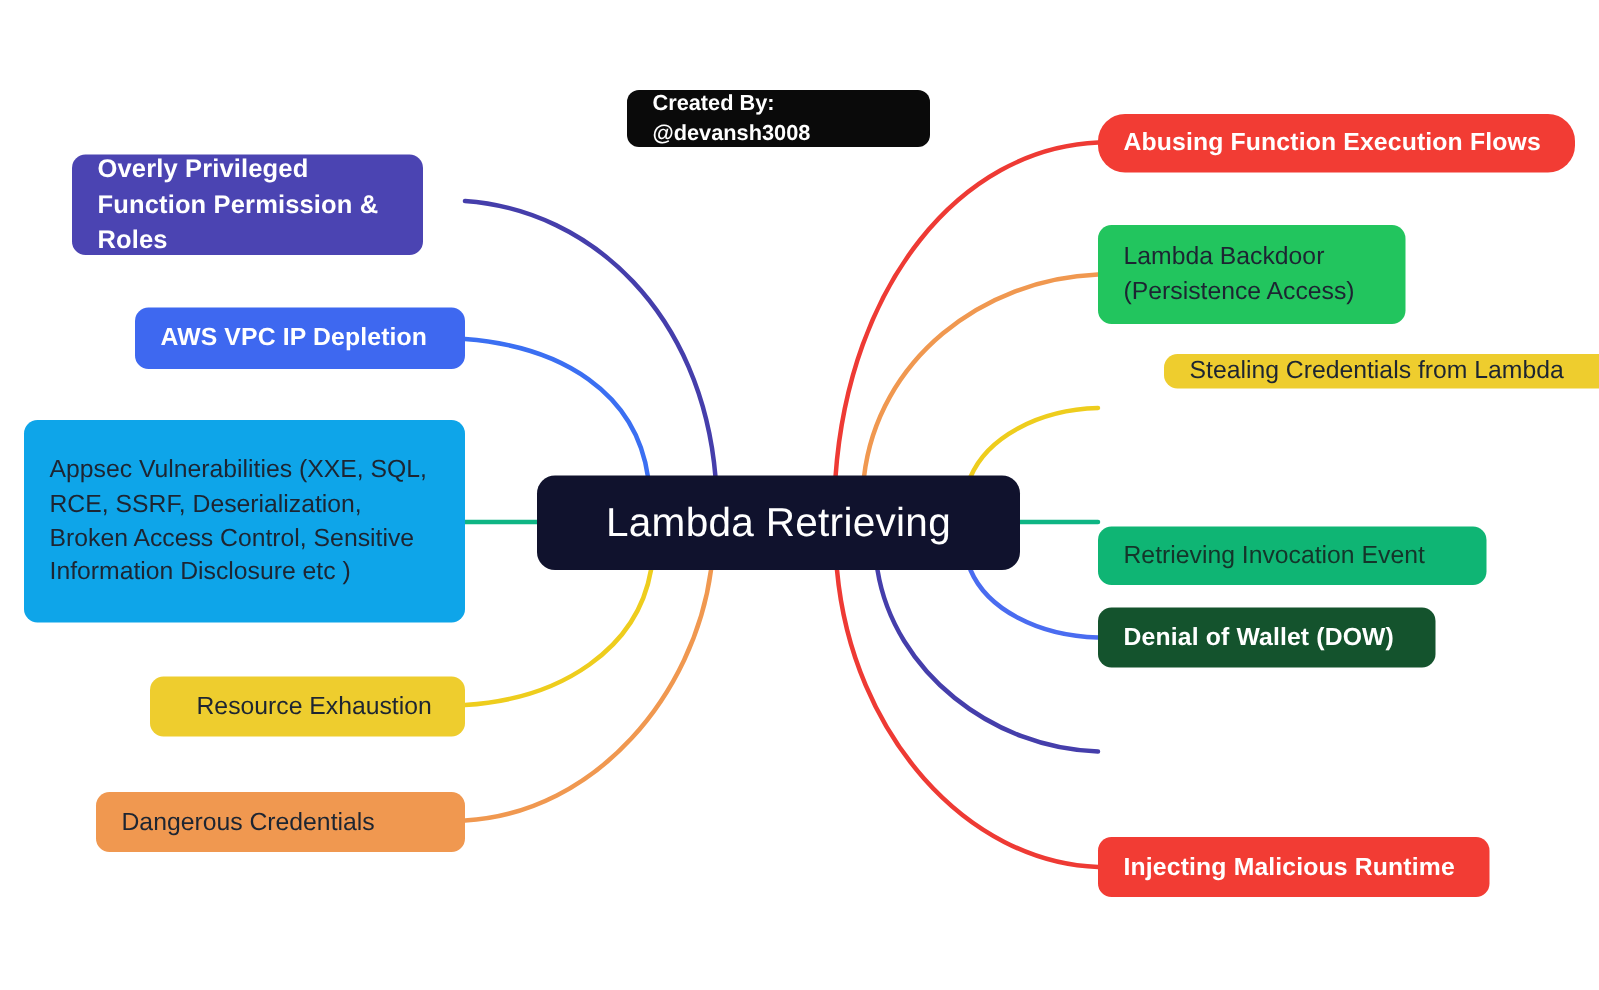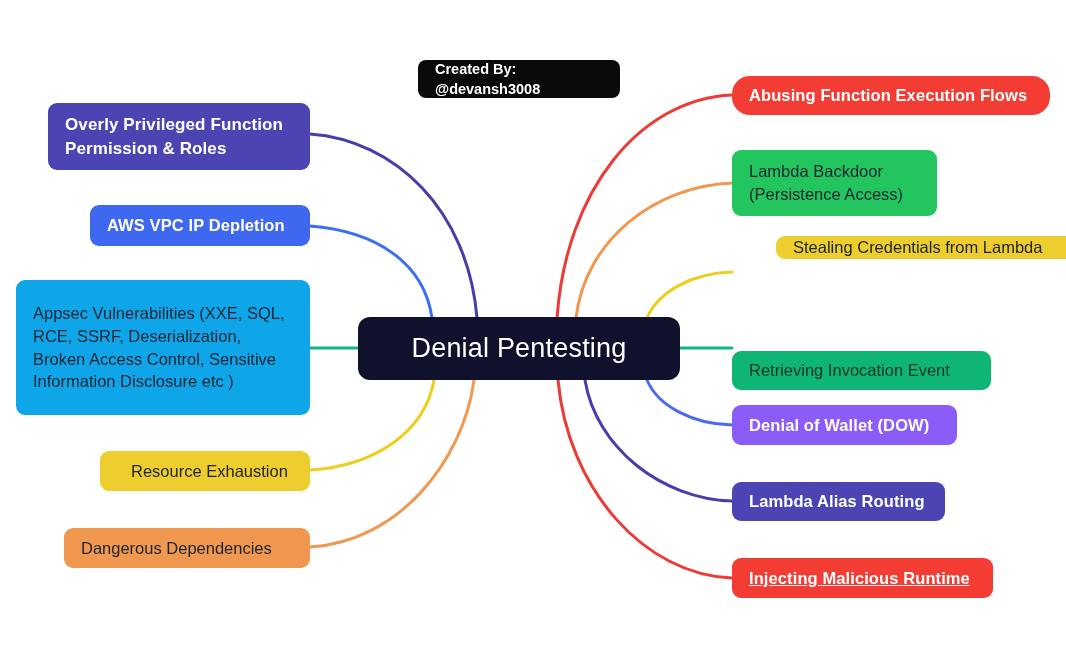--- a/index.html
+++ b/index.html
@@ -16,33 +16,33 @@
   .node .node-label{display:block;}
   .semibold{font-weight:700;letter-spacing:.1px;}
   .regular{font-weight:400;}
   
   .n-badge{left:418px;top:60px;width:202px;height:38px;border-radius:8px;
     justify-content:center;font-size:14.5px;font-weight:700;}
   
   .n-center{left:358px;top:317px;width:322px;height:63px;border-radius:12px;
     justify-content:center;text-align:center;font-size:27px;font-weight:500;letter-spacing:.2px;}
   
-  .n-overly{left:48px;top:103px;width:262px;height:67px;font-size:17px;}
+  .n-overly{left:48px;top:103px;width:234px;height:67px;font-size:17px;}
   .n-awsvpc{left:90px;top:205px;width:220px;height:41px;}
   .n-appsec{left:16px;top:280px;width:294px;height:135px;padding:10px 17px;}
   .n-resource{left:100px;top:451px;width:210px;height:40px;}
   .n-dangerous{left:64px;top:528px;width:246px;height:40px;}
   
   .n-abusing{left:732px;top:76px;width:318px;height:39px;}
   .n-backdoor{left:732px;top:150px;width:205px;height:66px;}
   .n-stealing{left:732px;top:236px;width:316px;height:23px;margin-left:44px;}
   .n-retrieving{left:732px;top:329px;width:259px;height:39px;}
   .n-dow{left:732px;top:405px;width:225px;height:40px;}
   .n-alias{left:732px;top:482px;width:213px;height:39px;}
-  .n-injecting{left:732px;top:558px;width:261px;height:40px;text-decoration:underline;}
+  .n-injecting{left:732px;top:558px;width:261px;height:40px;}
 </style>
 </head>
 <body>
 
 <div class="canvas">
 
   <svg class="edges" viewBox="0 0 1066 660">
     <path class="edge" d="M310,134 C395,140 468,210 477,318" stroke="#453eab"></path>
     <path class="edge" d="M310,226 C375,231 424,262 432,318" stroke="#3b6ff2"></path>
     <path class="edge" d="M310,348 L368,348" stroke="#0eb584"></path>
@@ -55,54 +55,51 @@
     <path class="edge" d="M647,380 C658,406 692,424 732,425" stroke="#4a6cf0"></path>
     <path class="edge" d="M585,380 C596,448 662,499 732,501" stroke="#453eab"></path>
     <path class="edge" d="M558,380 C568,490 645,575 732,578" stroke="#ee3a34"></path>
   </svg>
 
   <div class="node n-badge" style="background-color: rgb(10, 10, 10); color: rgb(255, 255, 255);">
     <span class="node-label">Created By: @devansh3008</span>
   </div>
 
   <div class="node n-center" style="background-color: rgb(16, 18, 45); color: rgb(255, 255, 255);">
-    <span class="node-label">Denial Pentesting</span>
+    <span class="node-label">Lambda Retrieving</span>
   </div>
 
   <div class="node n-overly semibold" style="background-color: rgb(75, 68, 178); color: rgb(255, 255, 255);">
     <span class="node-label">Overly Privileged Function Permission &amp; Roles</span>
   </div>
   <div class="node n-awsvpc semibold" style="background-color: rgb(62, 104, 240); color: rgb(255, 255, 255);">
     <span class="node-label">AWS VPC IP Depletion</span>
   </div>
   <div class="node n-appsec regular" style="background-color: #0ea5e9; color: rgb(29, 37, 50);">
     <span class="node-label">Appsec Vulnerabilities (XXE, SQL, RCE, SSRF, Deserialization, Broken Access Control, Sensitive Information Disclosure etc )</span>
   </div>
   <div class="node n-resource regular" style="background-color: rgb(238, 205, 46); color: rgb(29, 37, 50); padding-left: 31px;">
     <span class="node-label">Resource Exhaustion</span>
   </div>
   <div class="node n-dangerous regular" style="background-color: rgb(240, 152, 80); color: rgb(29, 37, 50);">
-    <span class="node-label">Dangerous Dependencies</span>
+    <span class="node-label">Dangerous Credentials</span>
   </div>
 
   <div class="node n-abusing semibold" style="background-color: rgb(242, 60, 52); color: rgb(255, 255, 255); border-radius: 18px;">
     <span class="node-label">Abusing Function Execution Flows</span>
   </div>
   <div class="node n-backdoor regular" style="background-color: #22c55e; color: rgb(29, 37, 50);">
     <span class="node-label">Lambda Backdoor (Persistence Access)</span>
   </div>
   <div class="node n-stealing regular" style="background-color: rgb(238, 205, 46); color: rgb(29, 37, 50);">
     <span class="node-label">Stealing Credentials from Lambda</span>
   </div>
   <div class="node n-retrieving regular" style="background-color: rgb(15, 181, 116); color: rgb(20, 53, 42); margin-top: 22px;">
     <span class="node-label">Retrieving Invocation Event</span>
   </div>
-  <div class="node n-dow semibold" style="background-color: #8b5cf6; color: rgb(255, 255, 255);">
+  <div class="node n-dow semibold" style="background-color: #14532d; color: rgb(255, 255, 255);">
     <span class="node-label">Denial of Wallet (DOW)</span>
-  </div>
-  <div class="node n-alias semibold" style="background-color: rgb(75, 68, 178); color: rgb(255, 255, 255);">
-    <span class="node-label">Lambda Alias Routing</span>
   </div>
   <div class="node n-injecting semibold" style="background-color: rgb(242, 60, 52); color: rgb(255, 255, 255);">
     <span class="node-label">Injecting Malicious Runtime</span>
   </div>
 
 </div>
 
 </body></html>

